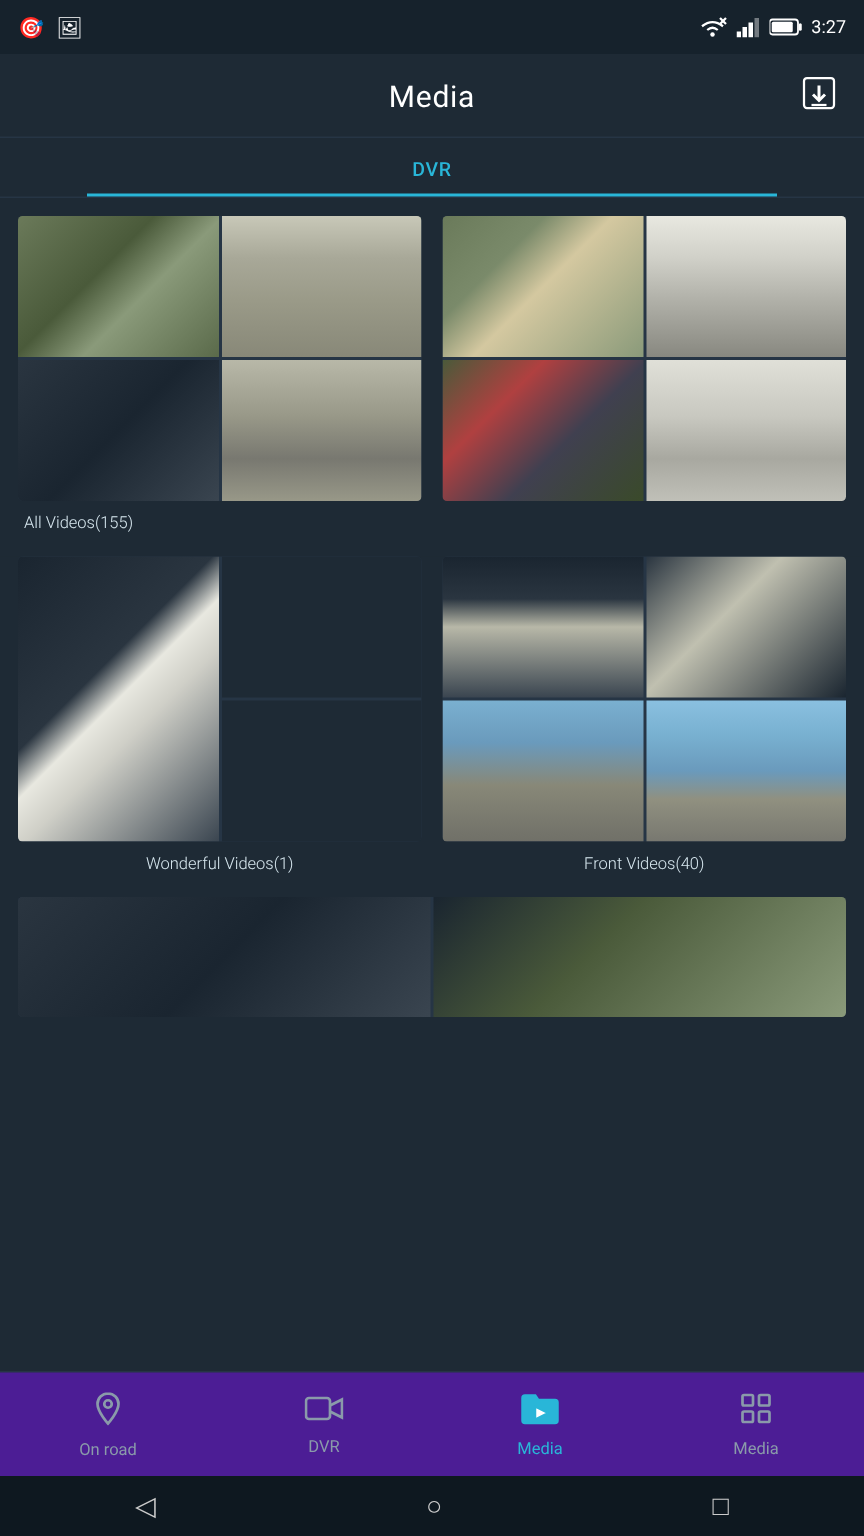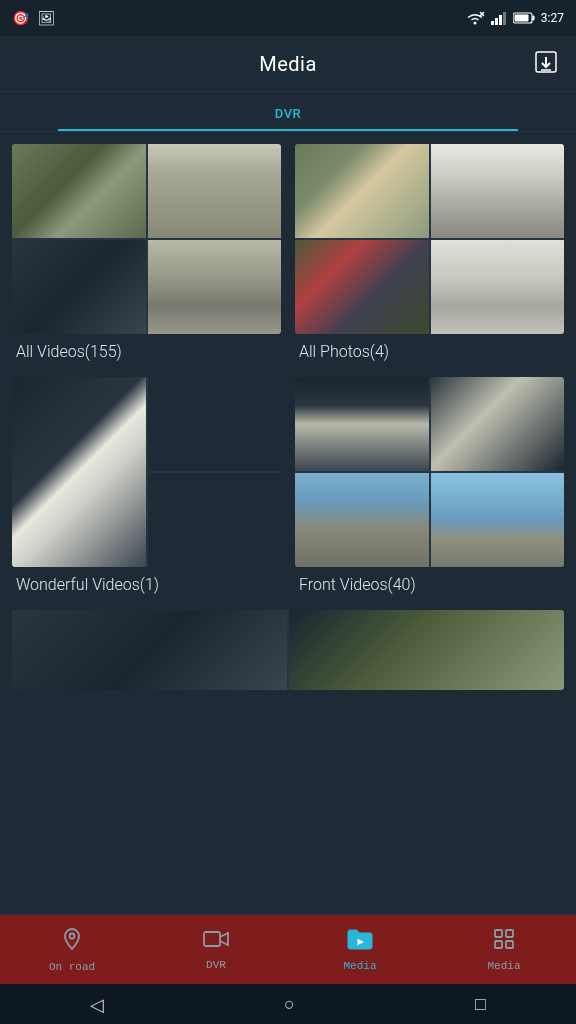--- a/index.html
+++ b/index.html
@@ -169,37 +169,36 @@
     }
 
     
     .media-thumb.single {
       grid-template-columns: 1fr 1fr;
       grid-template-rows: 1fr 1fr;
     }
 
     .media-label {
       padding: 8px 4px 4px;
-      font-size: 16px;
+      font-size: 11px;
       color: #d8e8f0;
       font-weight: 300;
     }
 
     
     .bottom-nav {
       position: fixed;
       bottom: 40px;
       left: 0;
       width: 576px;
-      background: #7f1d1d;
+      background: #4c1d95;
       display: flex;
       align-items: center;
       height: 70px;
       border-top: 1px solid #263545;
-      font-family: Liberation Mono, monospace;
     }
     .nav-item {
       flex: 1;
       display: flex;
       flex-direction: column;
       align-items: center;
       justify-content: center;
       gap: 4px;
       cursor: pointer;
       padding: 8px 0;
@@ -313,26 +312,25 @@
       <div class="media-label">All Videos(155)</div>
     </div>
 
     <div class="media-card">
       <div class="media-thumb">
         <div class="thumb-cell thumb-house-ext"></div>
         <div class="thumb-cell thumb-helmet"></div>
         <div class="thumb-cell thumb-car-ext"></div>
         <div class="thumb-cell thumb-garage-int"></div>
       </div>
-      <div class="media-label">All Photos(4)</div>
     </div>
 
   </div>
 
-  <div class="content" style="padding-top:0;">
+  <div class="content" style="padding-top:0;text-align:center;">
 
     <div class="media-card">
       <div class="media-thumb single" style="grid-template-columns:1fr 1fr; grid-template-rows:1fr 1fr;">
         <div class="thumb-cell thumb-garage-single" style="grid-column:1; grid-row:1/3;"></div>
         <div class="thumb-cell" style="background:#1e2a35;"></div>
         <div class="thumb-cell" style="background:#1e2a35;"></div>
       </div>
       <div class="media-label">Wonderful Videos(1)</div>
     </div>
 

